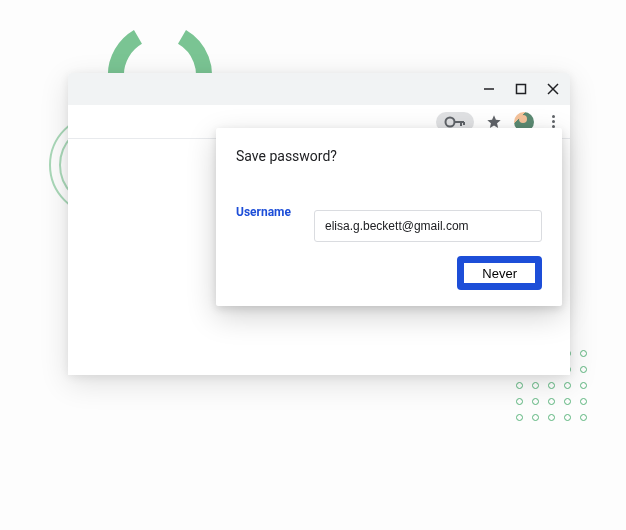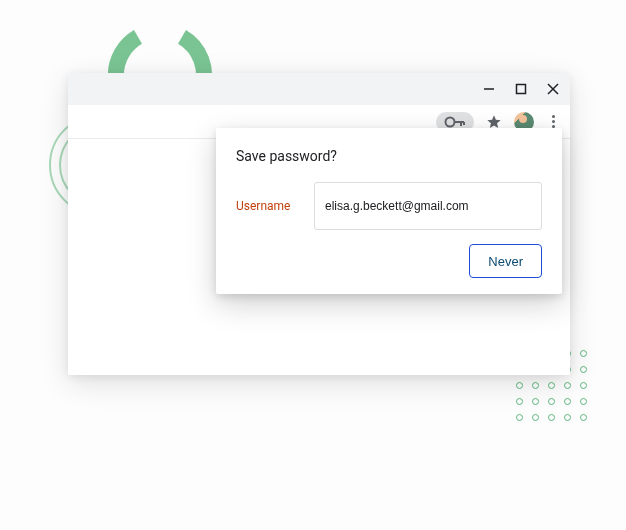--- a/index.html
+++ b/index.html
@@ -147,31 +147,33 @@
     }
     .form-row {
       display: flex;
       align-items: center;
       margin-bottom: 14px;
       gap: 14px;
     }
     .form-label {
       width: 64px;
       font-size: 12px;
-      color: #c2410c;
+      color: #1d4ed8;
+      font-weight: bold;
     }
     .form-input {
       flex: 1;
-      height: 48px;
+      height: 32px;
       border: 1px solid #dadce0;
       border-radius: 3px;
       padding: 0 10px;
       font-size: 12px;
       color: #202124;
       outline: none;
+      margin-top: 28px;
     }
     .password-wrap {
       flex: 1;
       position: relative;
       display: flex;
       align-items: center;
     }
     .password-wrap .form-input {
       width: 100%;
       padding-right: 34px;
@@ -195,22 +197,22 @@
       border-radius: 4px;
       font-size: 13px;
       font-weight: 500;
       cursor: pointer;
       border: none;
       display: flex;
       align-items: center;
     }
     .btn-never {
       background: #fff;
-      border: 1px solid #1d4ed8;
-      color: #0c4a6e;
+      border: 7px solid #1d4ed8;
+      color: #000000;
     }
     .btn-save {
       background: #1a73e8;
       color: #fff;
     }
   </style>
 </head>
 <body>
 
 <div class="deco-ring-large">

